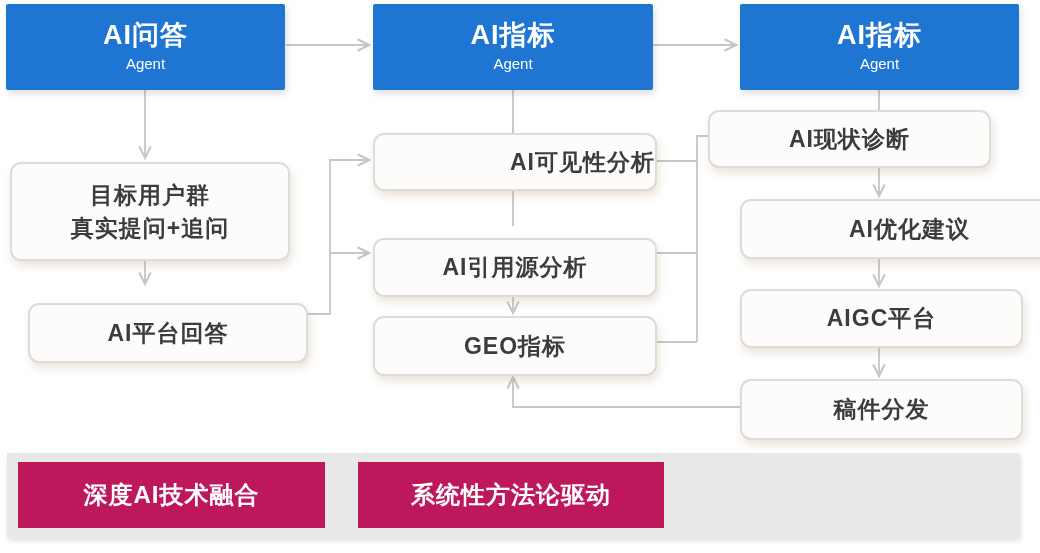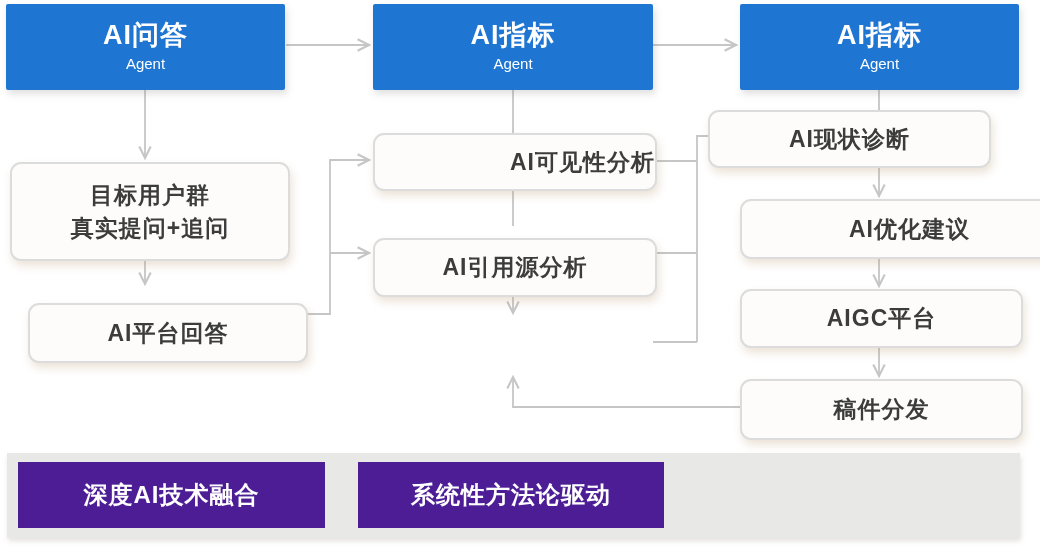--- a/index.html
+++ b/index.html
@@ -21,21 +21,21 @@
     display:flex;flex-direction:column;align-items:center;justify-content:center;
     color:#3c3c3c;font-size:23px;font-weight:600;letter-spacing:1px;
     box-shadow:2px 5px 8px rgba(186,156,116,.28);
   }
   .node .ln{line-height:33px;}
   .strip{
     position:absolute;z-index:2;left:7px;top:453px;width:1013px;height:85px;
     background:#e8e8e7;box-shadow:1px 3px 5px rgba(170,160,150,.3);
   }
   .fbox{
-    position:absolute;z-index:3;top:462px;height:66px;background:#4c1d95;color:#ffffff;
+    position:absolute;z-index:3;top:462px;height:66px;background:#be185d;color:#ffffff;
     display:flex;align-items:center;justify-content:center;
     font-size:24px;font-weight:bold;letter-spacing:1px;
   }
 </style>
 </head>
 <body>
 
 <div class="canvas">
 
   <svg class="wires" width="1040" height="553" viewBox="0 0 1040 553">
@@ -84,20 +84,23 @@
   <div class="node" style="left:28px;top:287px;width:276px;height:56px;margin-top:16px;">
     <div class="ln">AI平台回答</div>
   </div>
 
   <div class="node" style="left:373px;top:133px;width:280px;height:54px;align-items:flex-end;">
     <div class="ln">AI可见性分析</div>
   </div>
   <div class="node" style="left:373px;top:238px;width:280px;height:55px;">
     <div class="ln">AI引用源分析</div>
   </div>
+  <div class="node" style="left:373px;top:316px;width:280px;height:56px;">
+    <div class="ln">GEO指标</div>
+  </div>
 
   <div class="node" style="left:708px;top:110px;width:279px;height:54px;">
     <div class="ln">AI现状诊断</div>
   </div>
   <div class="node" style="left:740px;top:199px;width:279px;height:56px;padding-left:28px;">
     <div class="ln">AI优化建议</div>
   </div>
   <div class="node" style="left:740px;top:289px;width:279px;height:55px;">
     <div class="ln">AIGC平台</div>
   </div>

